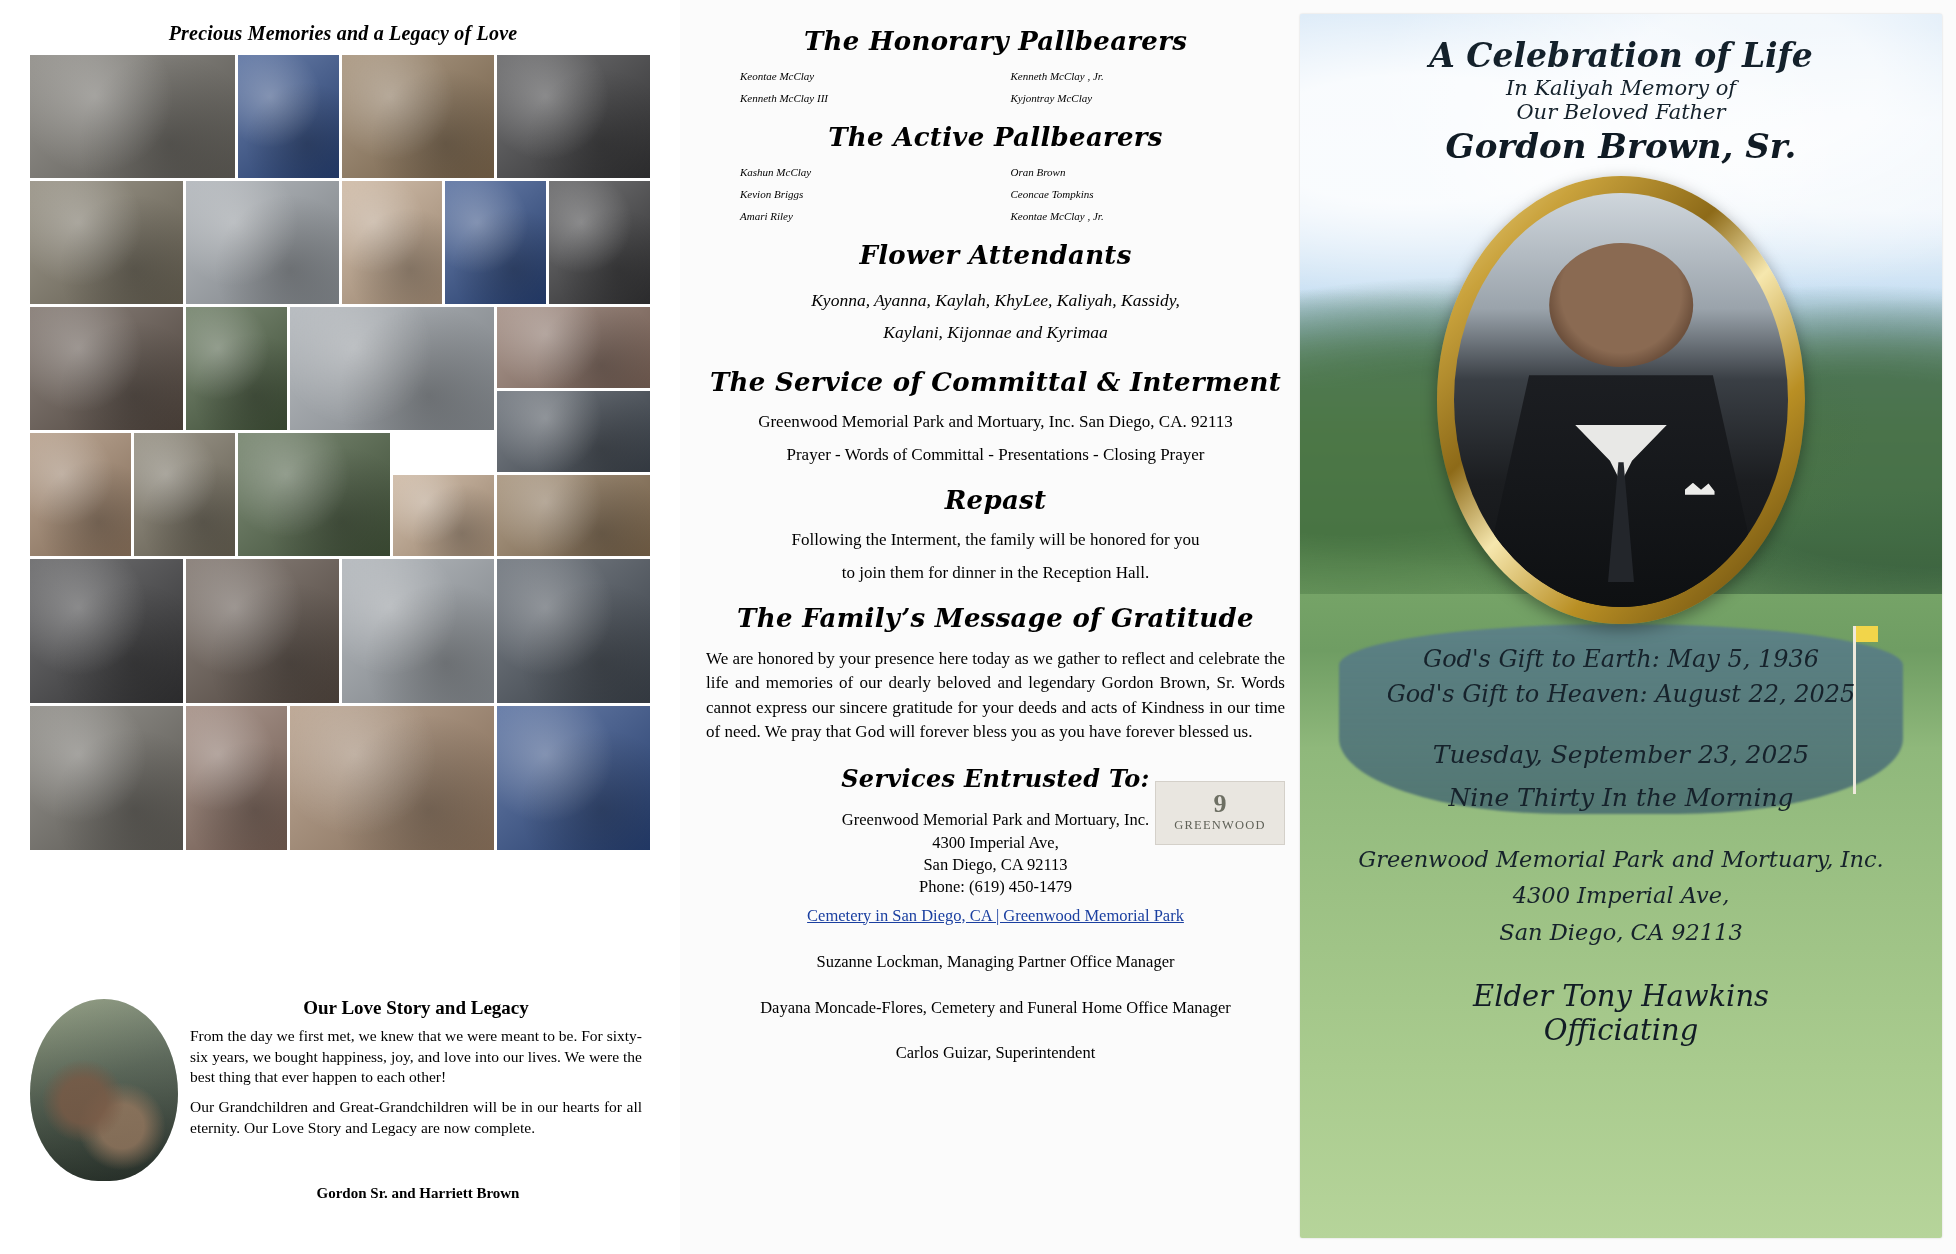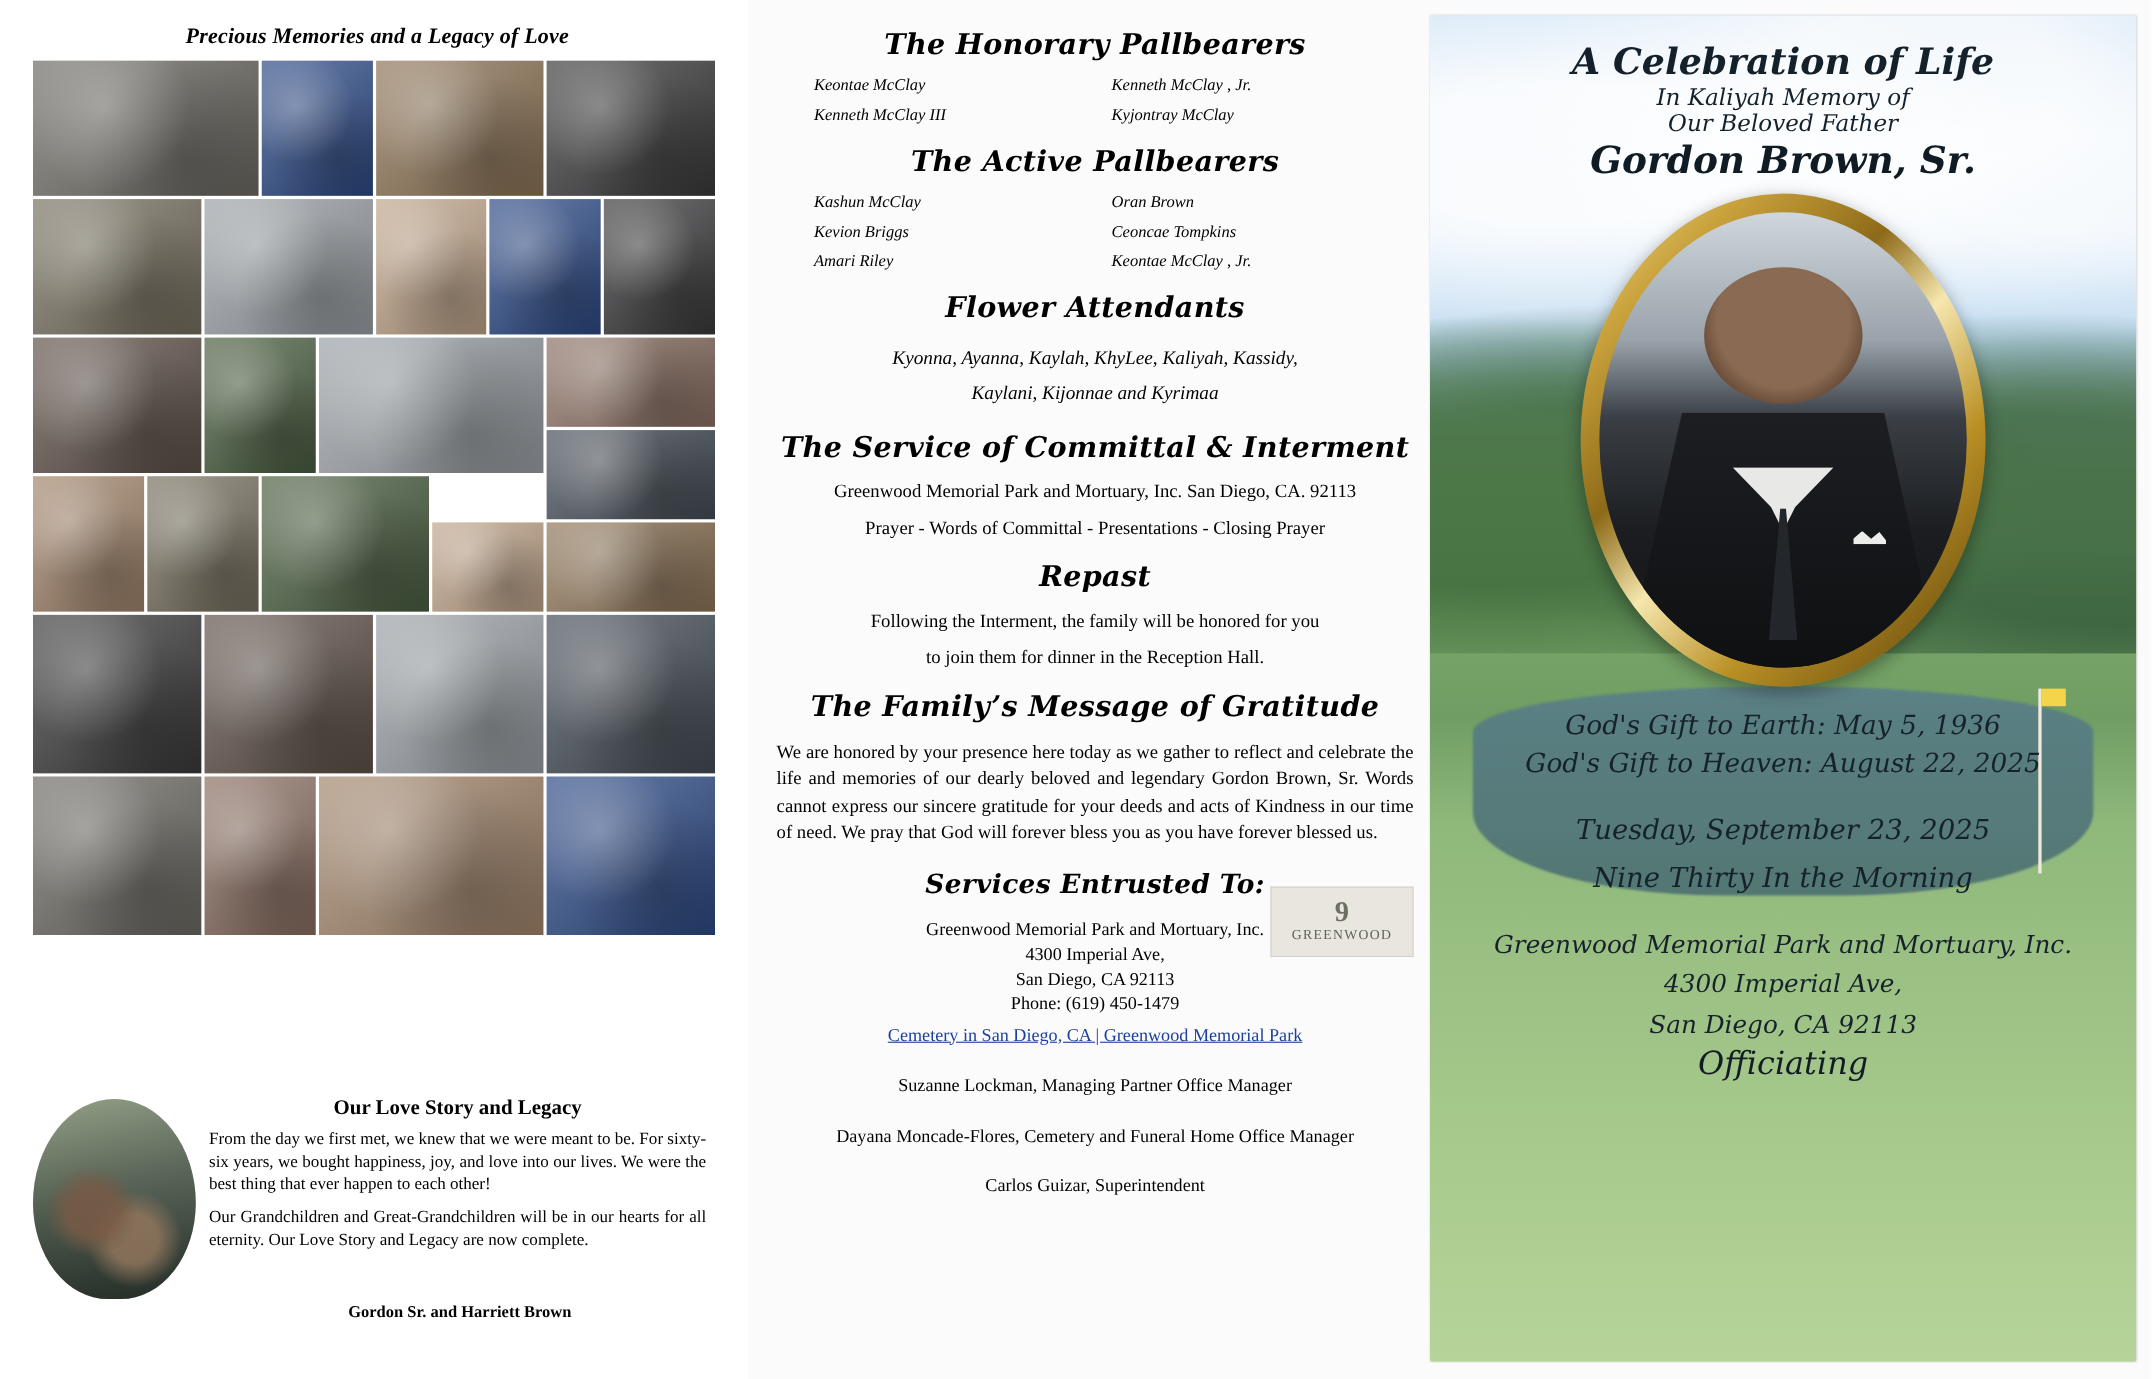--- a/index.html
+++ b/index.html
@@ -144,21 +144,21 @@
     font-size: 26px;
     margin: 0 0 14px 0;
     letter-spacing: .3px;
   }
   .script-h.small { font-size: 24px; }
   .two-col-names {
     display: grid;
     grid-template-columns: 1fr 1fr;
     row-gap: 10px;
     font-style: italic;
-    font-size: 15px;
+    font-size: 11px;
     text-align: left;
     padding: 0 12px 0 34px;
     box-sizing: border-box;
   }
   .two-col-names div { padding-left: 4px; }
   .section { margin-bottom: 18px; }
   .centered-line {
     font-size: 17px;
     margin: 0 0 10px 0;
     line-height: 1.35;
@@ -570,17 +570,18 @@
       <div class="gift-line">God's Gift to Earth: May 5, 1936</div>
       <div class="gift-line">God's Gift to Heaven: August 22, 2025</div>
 
       <div class="date-line">Tuesday, September 23, 2025</div>
       <div class="date-line" style="margin-top:6px;">Nine Thirty In the Morning</div>
 
       <div class="venue-line">Greenwood Memorial Park and Mortuary, Inc.</div>
       <div class="venue-line" style="margin-top:4px;">4300 Imperial Ave,</div>
       <div class="venue-line" style="margin-top:4px;">San Diego, CA 92113</div>
 
+      <div class="officiant">Elder Tony Hawkins</div>
       <div class="officiant" style="margin-top:0;">Officiating</div>
     </div>
   </div>
 
 </div>
 
 </body></html>

